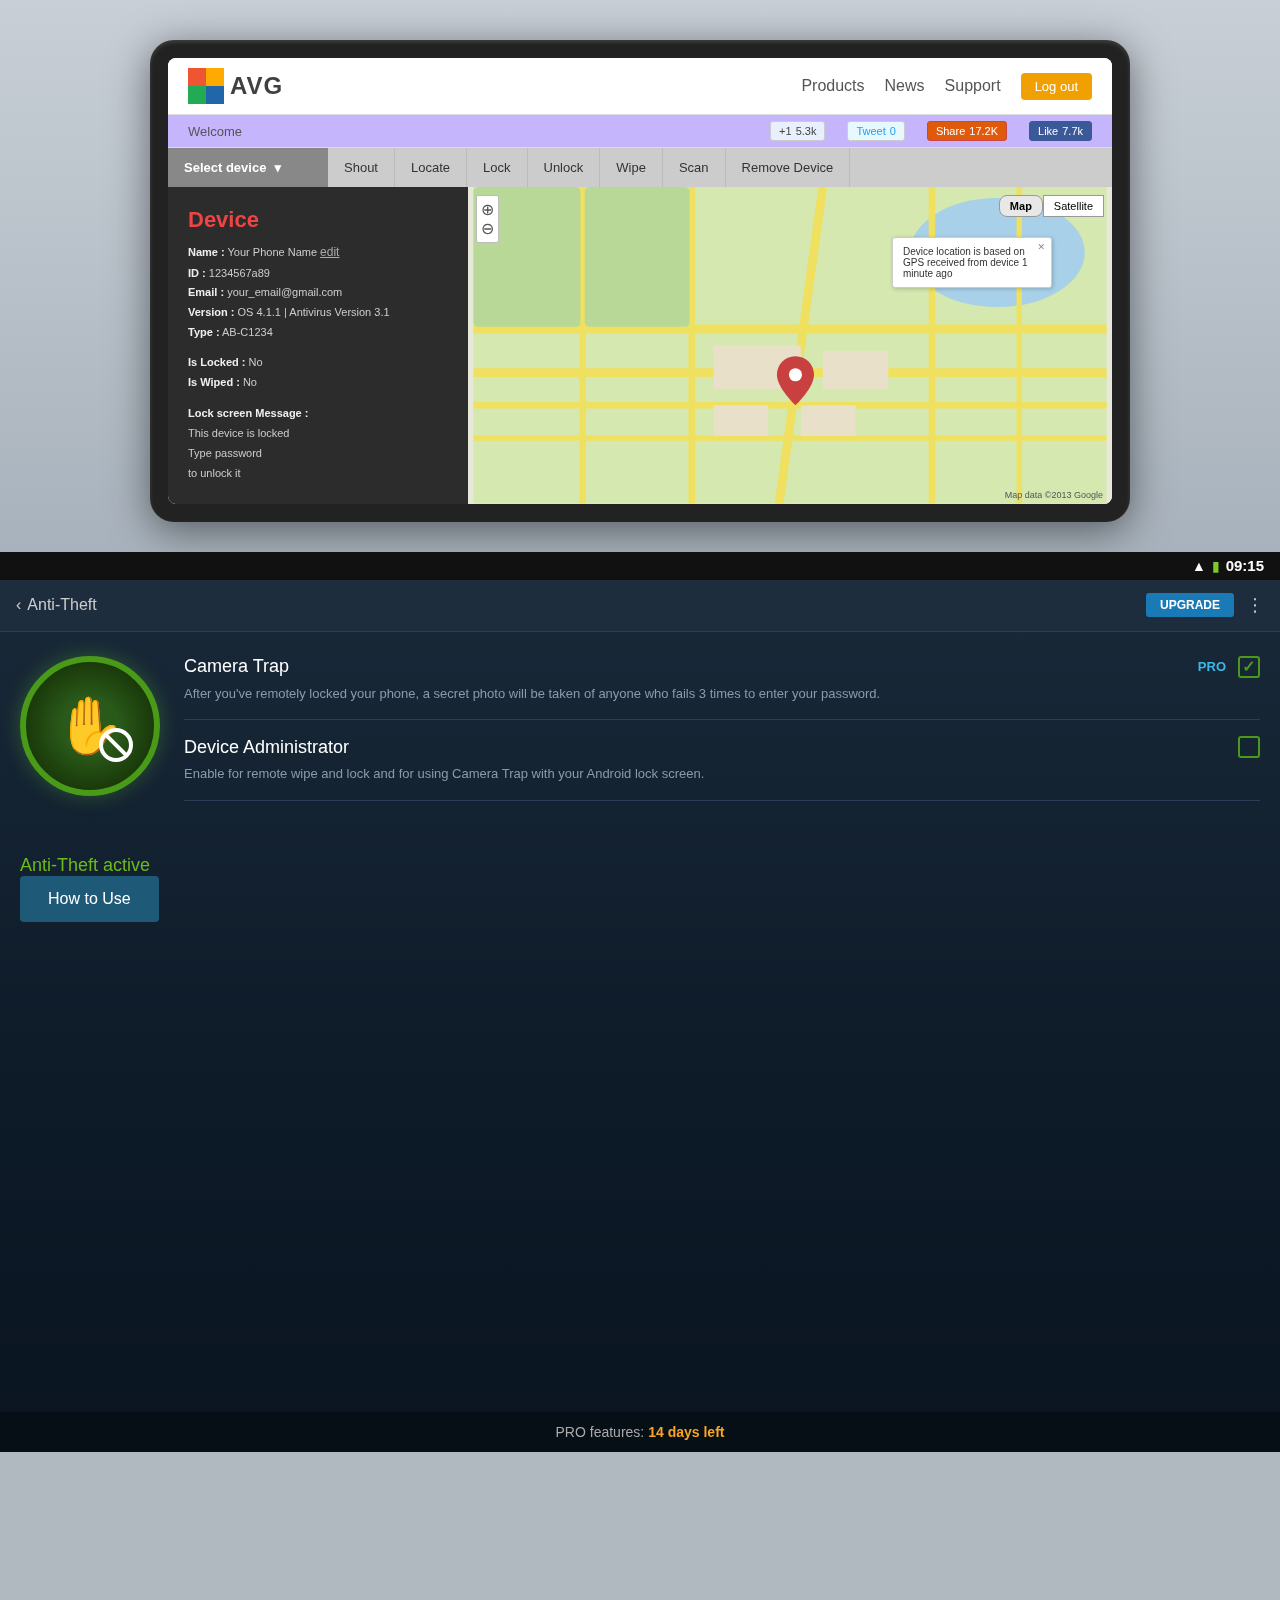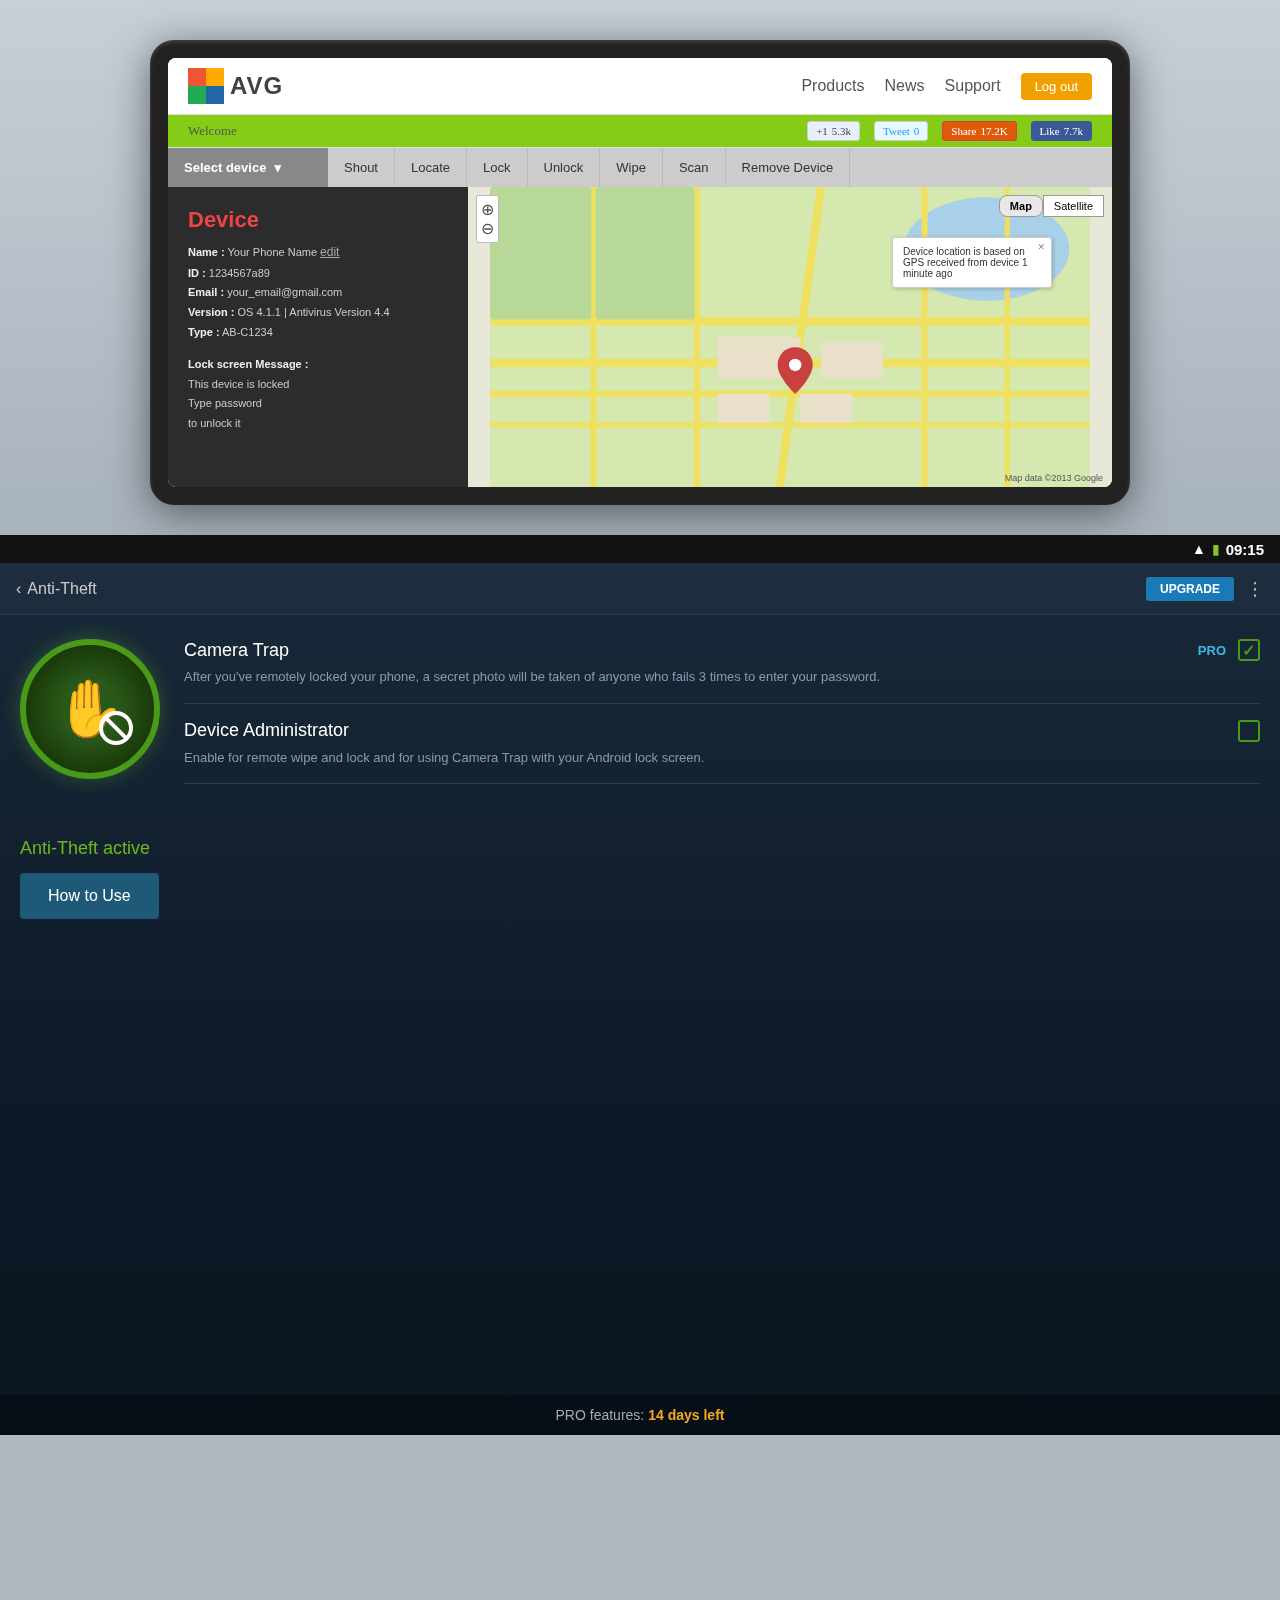--- a/index.html
+++ b/index.html
@@ -80,27 +80,26 @@
       color: #fff;
       border: none;
       padding: 6px 14px;
       border-radius: 4px;
       font-size: 13px;
       cursor: pointer;
     }
 
     
     .social-bar {
-      background: #84cc16;
+      background: #c4b5fd;
       border-bottom: 1px solid #ddd;
       padding: 6px 20px;
       display: flex;
       align-items: center;
-      gap: 14px;
-      font-family: Liberation Serif, serif;
+      gap: 22px;
     }
 
     .welcome-text {
       font-size: 13px;
       color: #555;
       margin-right: auto;
     }
 
     .social-btn {
       display: flex;
@@ -435,21 +434,21 @@
 
     
     .app-bottom {
       padding: 30px 20px;
       text-align: left;
     }
 
     .anti-theft-active {
       color: #6aba1a;
       font-size: 18px;
-      margin-bottom: 14px;
+      margin-bottom: 0;
     }
 
     .how-to-use-btn {
       background: #1e5a78;
       color: #fff;
       border: none;
       padding: 14px 28px;
       font-size: 16px;
       border-radius: 4px;
       cursor: pointer;
@@ -547,22 +546,26 @@
       </div>
 
       <div class="content-area">
 
         <div class="device-panel">
           <div class="device-title">Device</div>
           <div class="device-info">
             <div><span class="label">Name :</span> <span>Your Phone Name</span> <span class="edit-link">edit</span></div>
             <div><span class="label">ID :</span> <span>1234567a89</span></div>
             <div><span class="label">Email :</span> <span>your_email@gmail.com</span></div>
-            <div><span class="label">Version :</span> <span>OS 4.1.1 | Antivirus Version 4.4</span></div>
+            <div><span class="label">Version :</span> <span>OS 4.1.1 | Antivirus Version 3.1</span></div>
             <div><span class="label">Type :</span> <span>AB-C1234</span></div>
+            <div class="section">
+              <div><span class="label">Is Locked :</span> <span>No</span></div>
+              <div><span class="label">Is Wiped :</span> <span>No</span></div>
+            </div>
             <div class="lock-message">
               <span class="label">Lock screen Message :</span><br>
               <span>This device is locked<br>Type password<br>to unlock it</span>
             </div>
           </div>
         </div>
 
         <div class="map-panel">
 
           <svg class="map-svg" viewBox="0 0 580 290">

